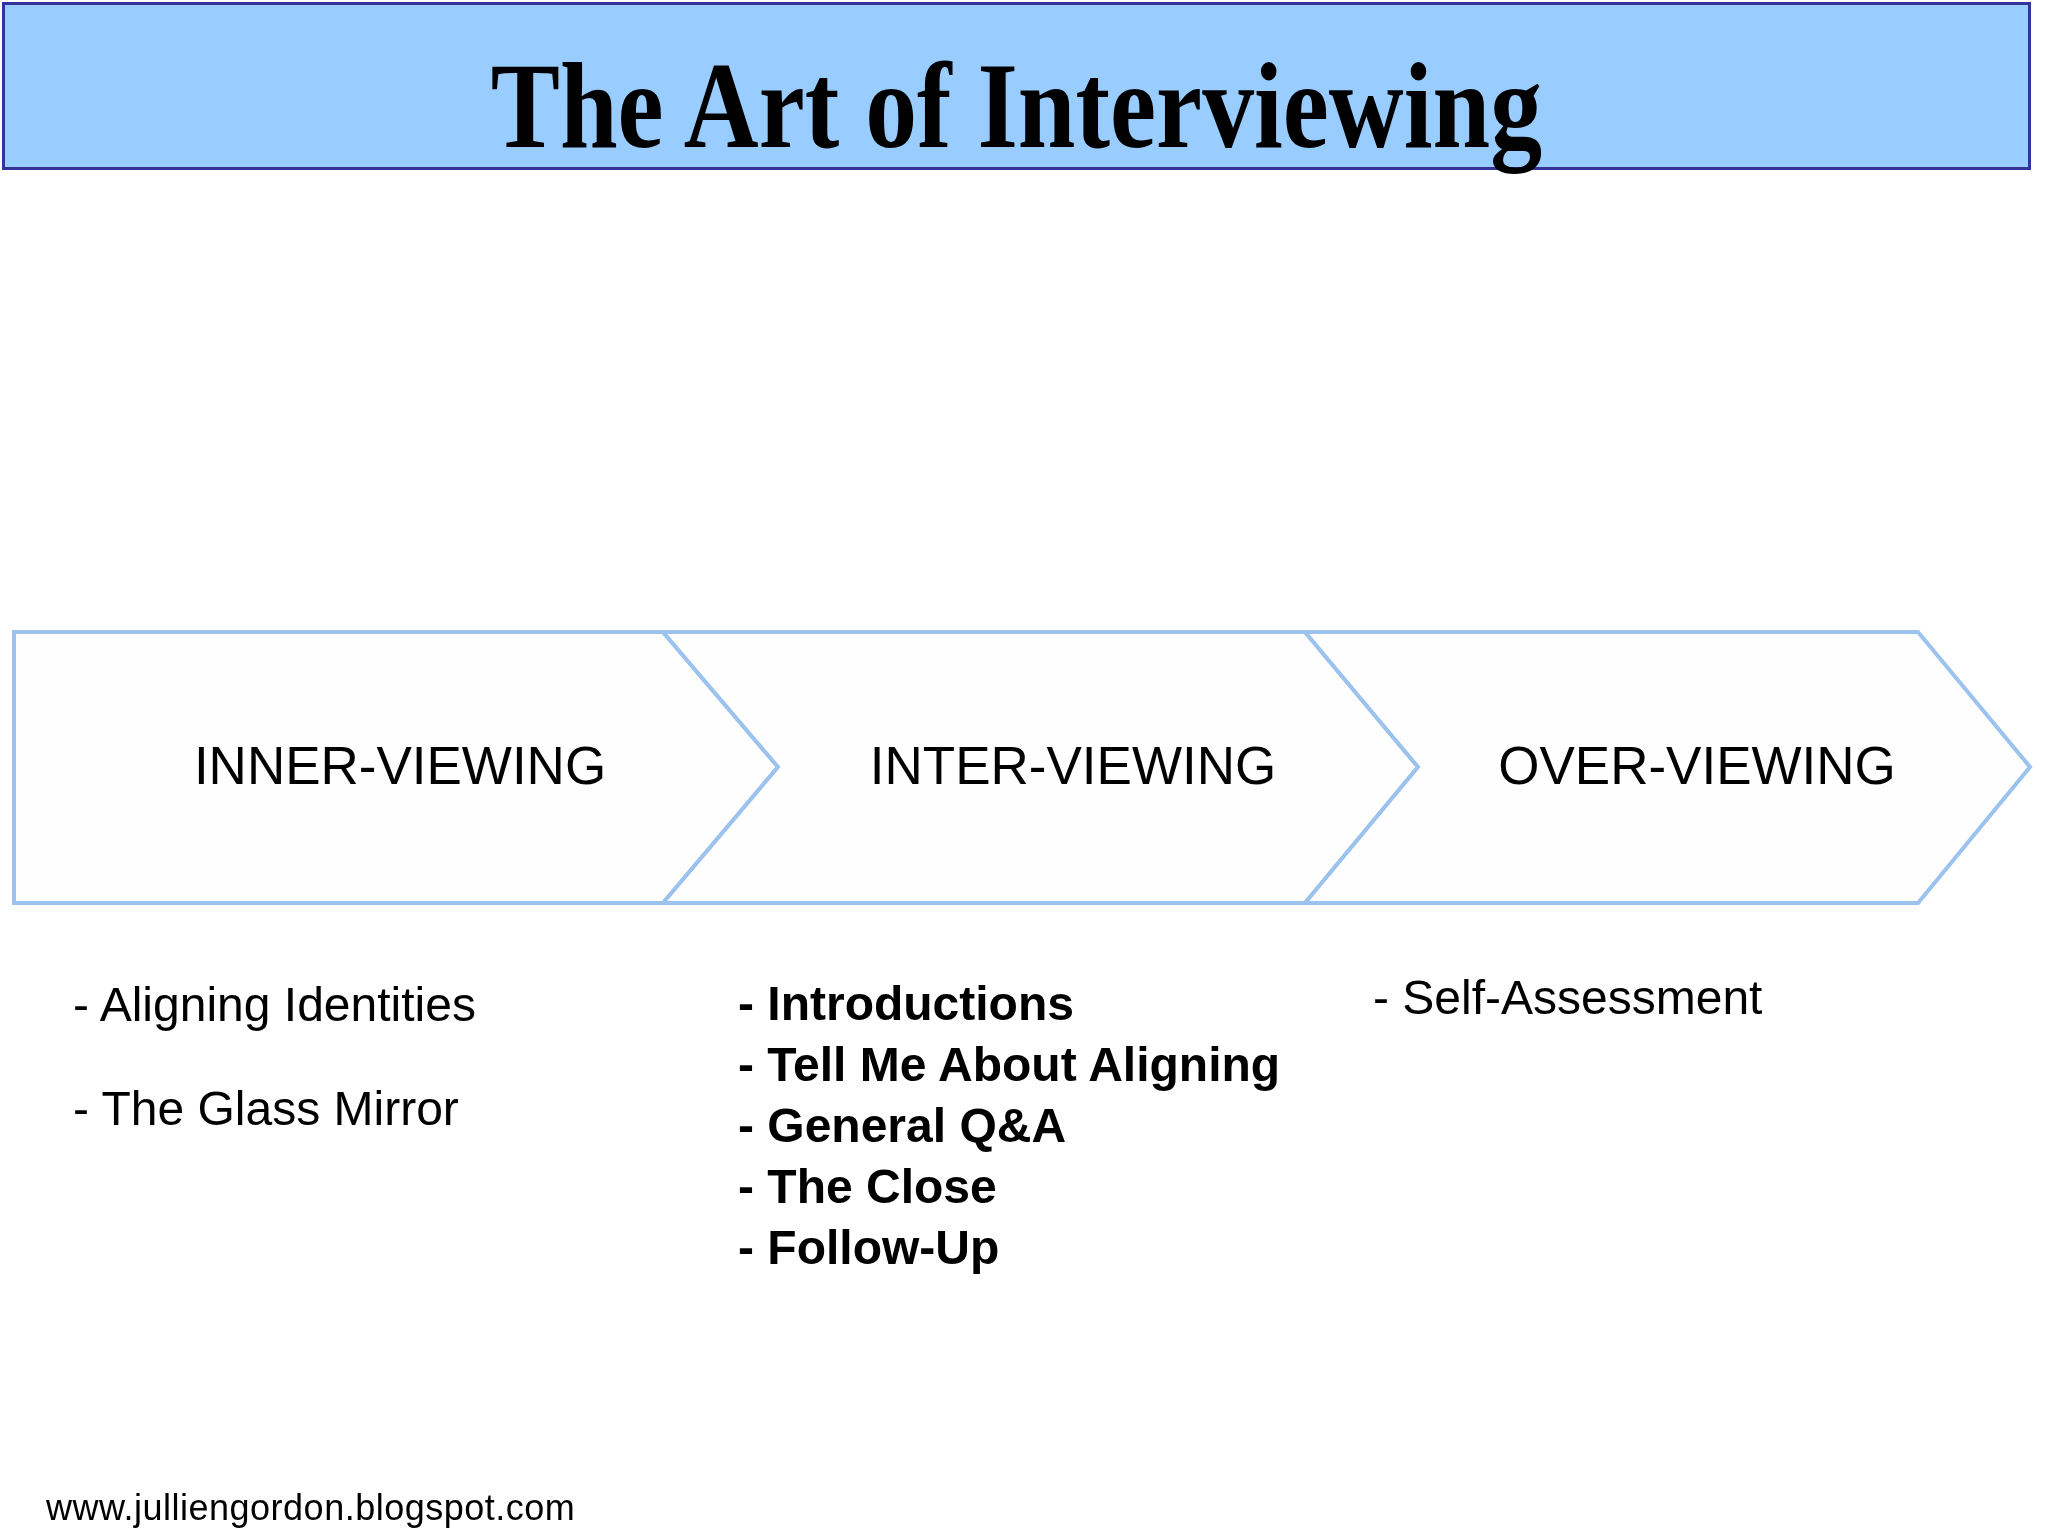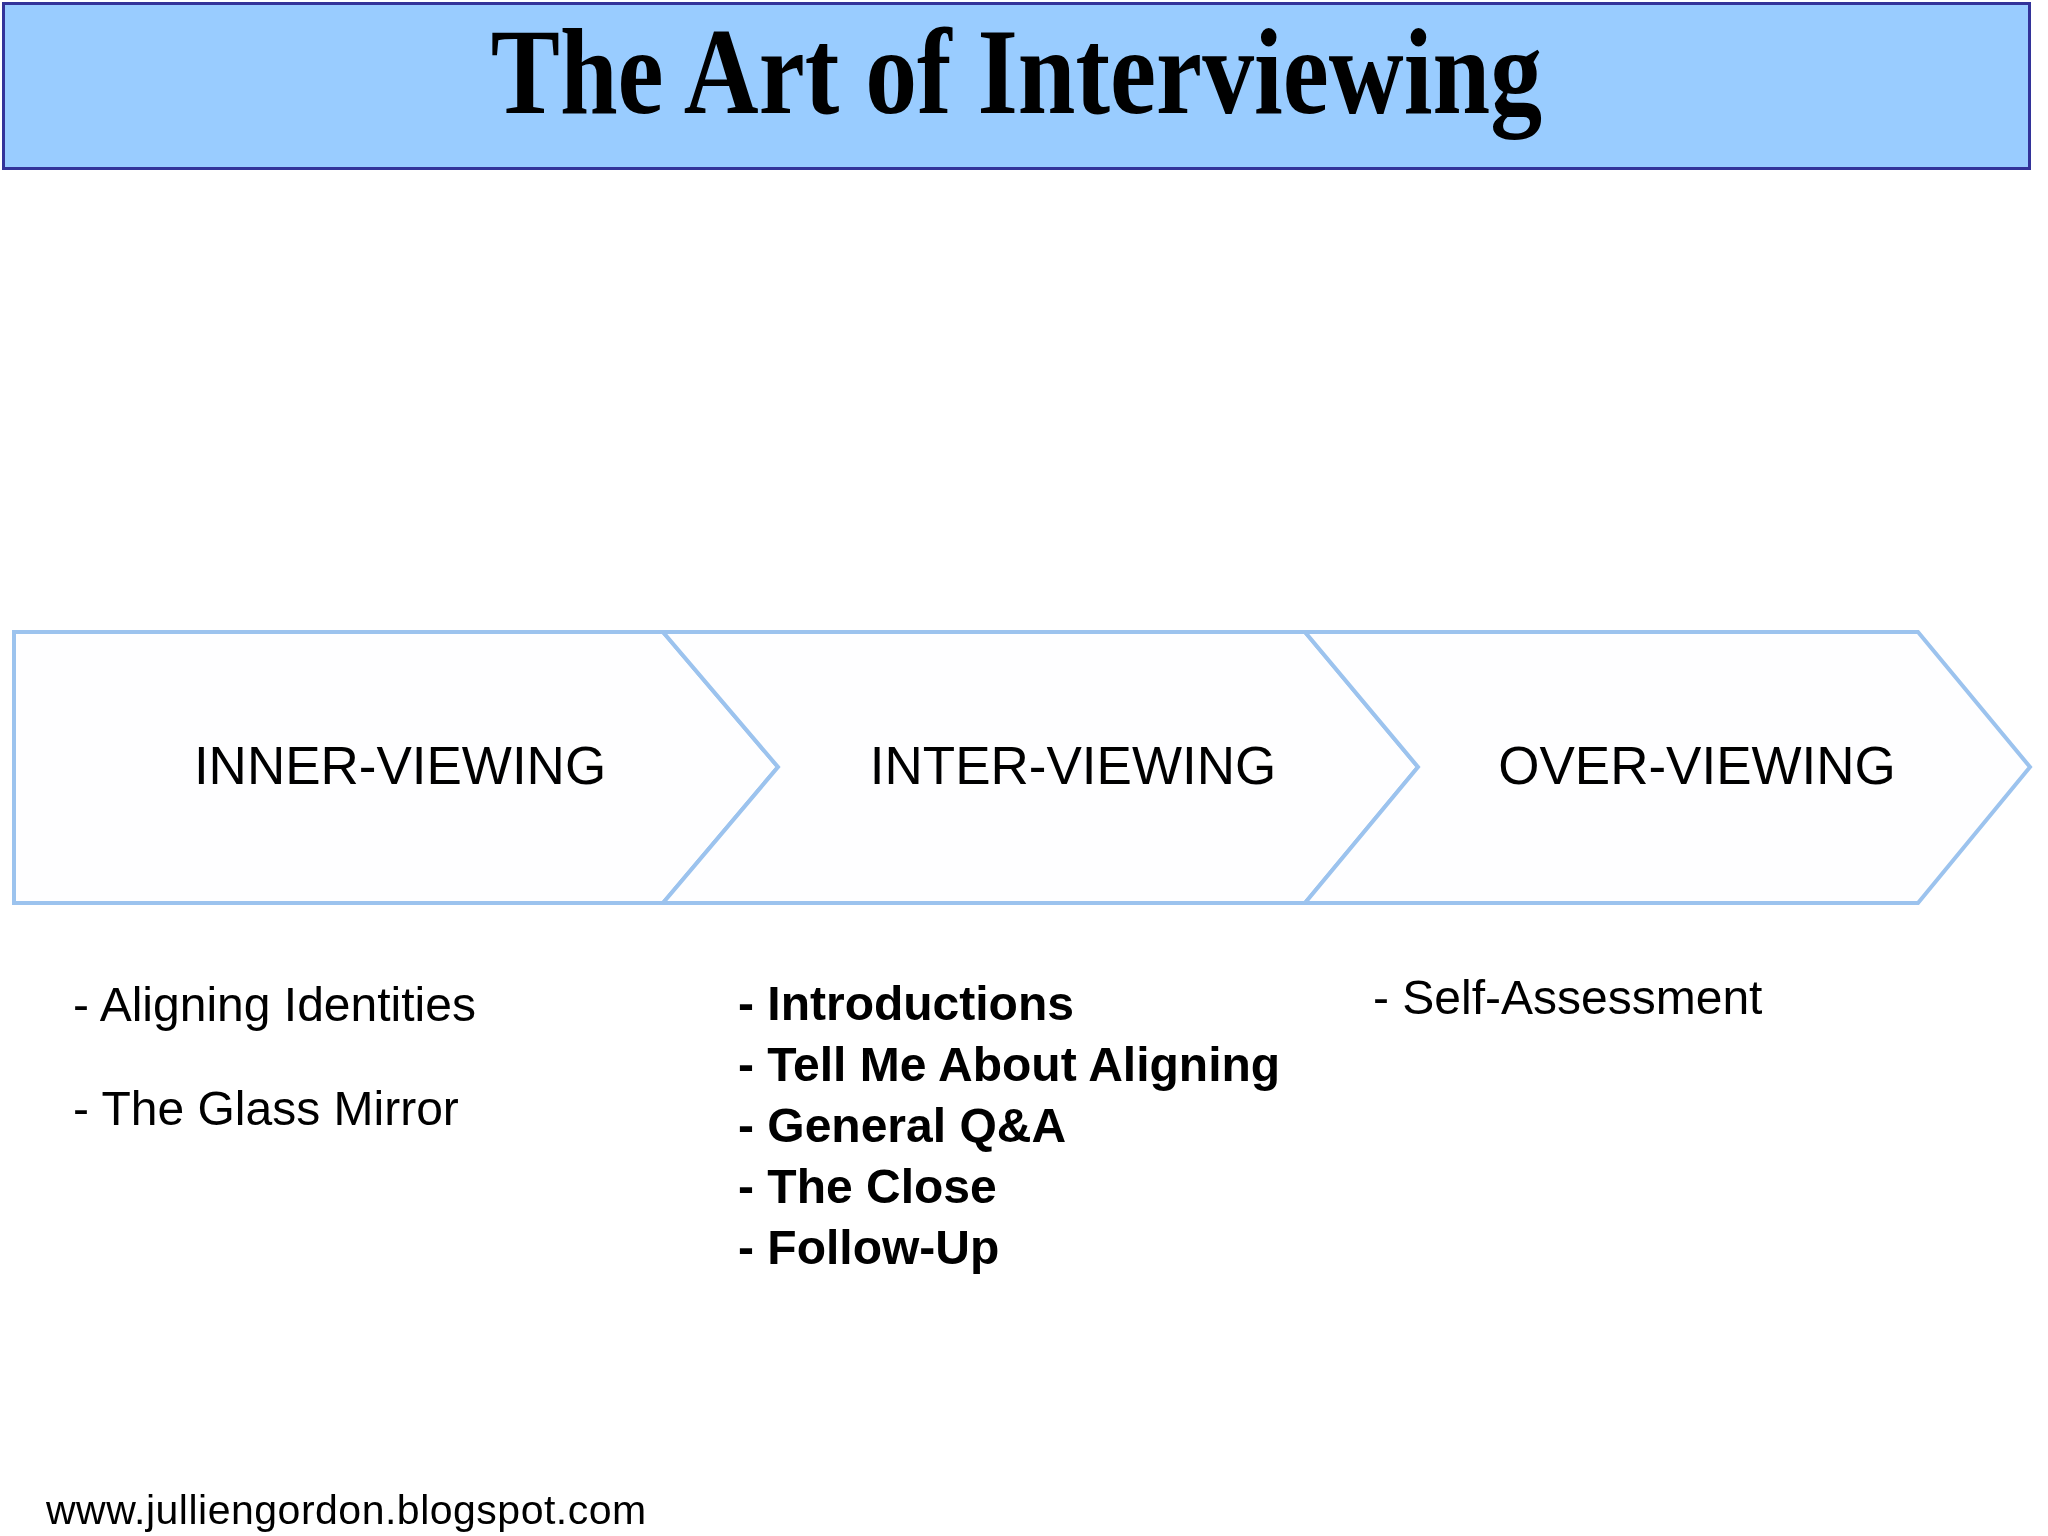--- a/index.html
+++ b/index.html
@@ -19,21 +19,21 @@
   
   .title-bar {
     position: absolute;
     left: 2px;
     top: 2px;
     width: 2023px;
     height: 162px;
     background: var(--title-bar-bg, #99CCFF);
     border: 3px solid var(--title-bar-border, #333399);
     display: flex;
-    align-items: flex-start;
+    align-items: flex-end;
     justify-content: center;
   }
   .title-text {
     font-family: "Liberation Serif", serif;
     font-weight: bold;
     font-size: 122px;
     line-height: 1;
     white-space: nowrap;
     transform: scaleX(0.85);
     transform-origin: center;
@@ -75,21 +75,21 @@
   .bullet-col.c1 { left: 738px;  top: 973px; font-weight: bold; }
   .bullet-col.c2 { left: 1325px; top: 967px; margin-left: 48px; }
   .bullet-col.c0 .bullet-item { margin-bottom: 43px; }
   .bullet-col.c2 .bullet-item { margin-bottom: 33px; }
 
   
   .footer-url {
     position: absolute;
     left: 46px;
     top: 1487px;
-    font-size: 41px;
+    font-size: 36px;
     letter-spacing: 0.5px;
     white-space: nowrap;
   }
 </style>
 </head>
 <body style="--title-bar-bg: #99CCFF; --title-bar-border: #333399; --chevron-stroke: #9CC3EE; --chevron-fill: #FEFEFF; --text: #000000;">
 
 <div class="title-bar">
   <div class="title-text">The Art of Interviewing</div>
 </div>

